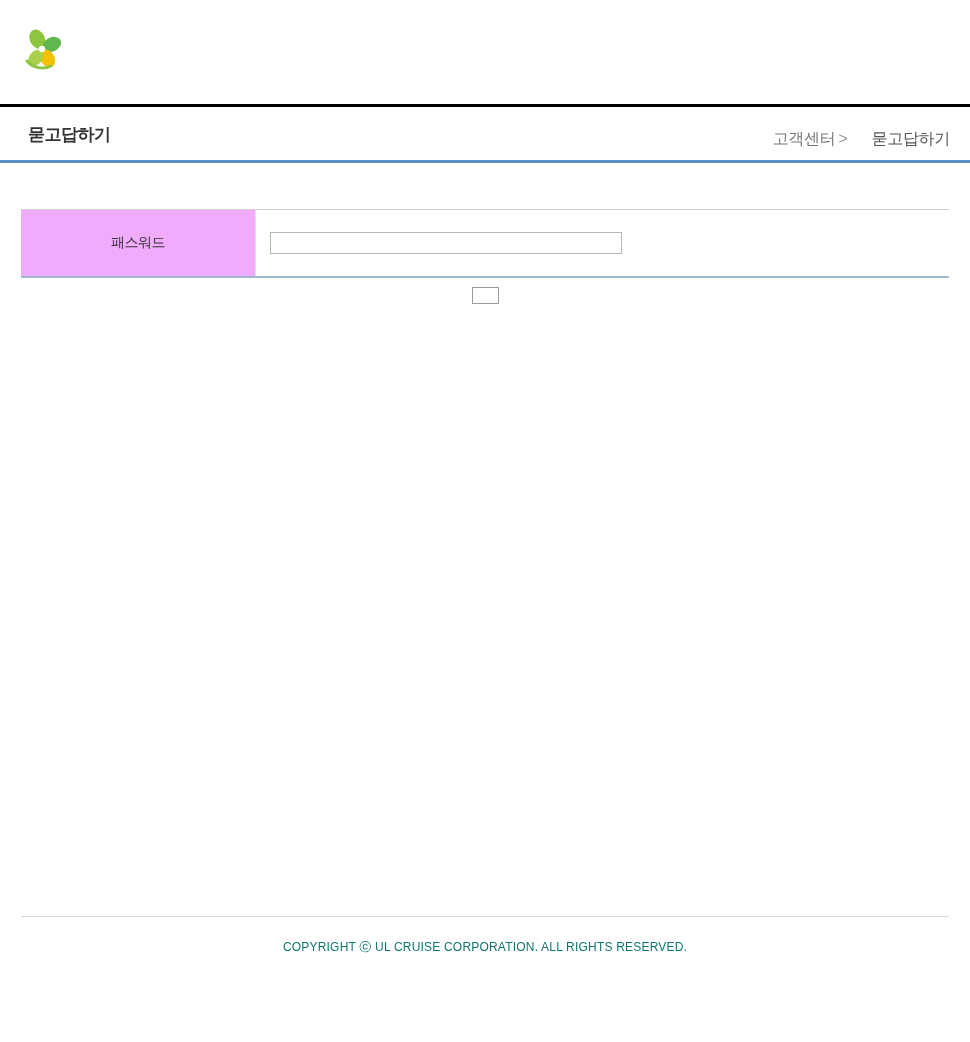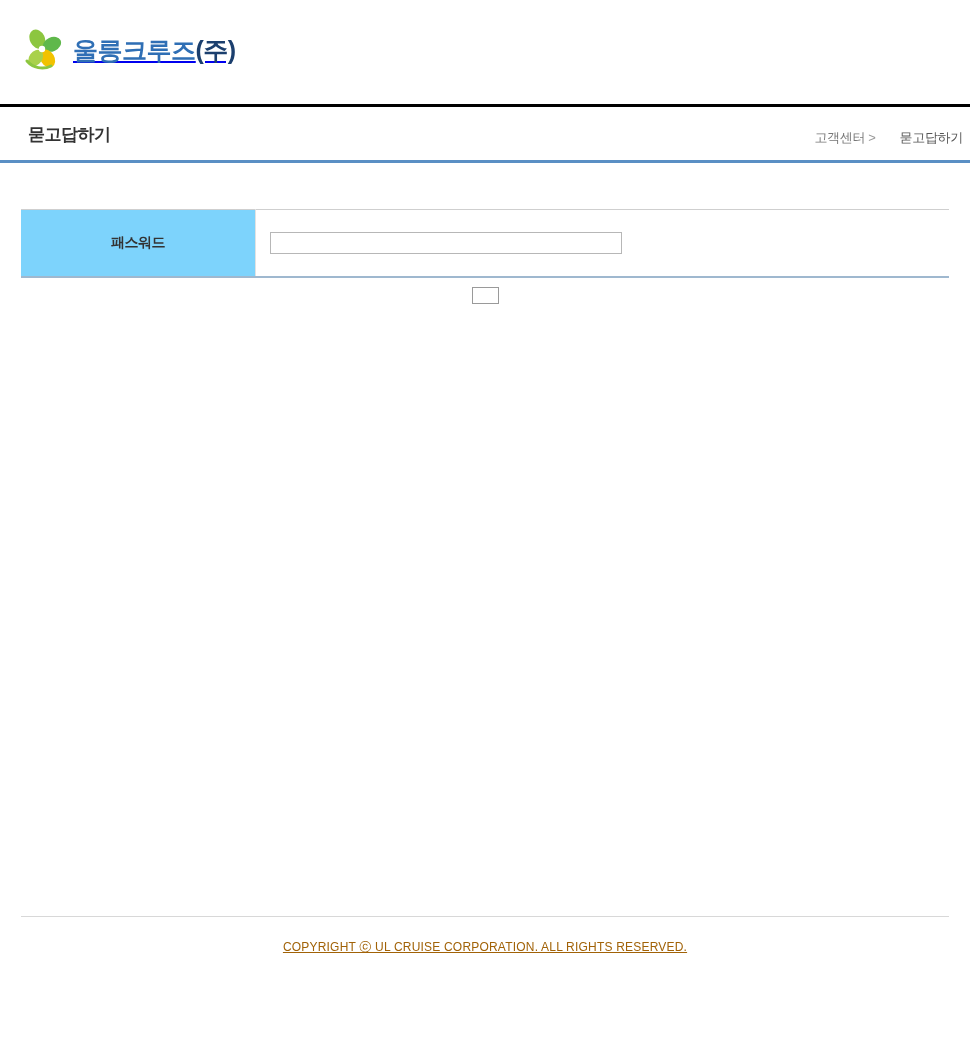--- a/index.html
+++ b/index.html
@@ -59,23 +59,23 @@
     position: absolute;
     left: 28px;
     top: 16px;
     font-size: 17px;
     font-weight: bold;
     color: #333333;
     letter-spacing: -0.5px;
   }
   .breadcrumb {
     position: absolute;
-    right: 7px;
+    right: 20px;
     top: 22px;
-    font-size: 13px;
+    font-size: 16px;
     color: #777777;
     letter-spacing: -0.3px;
     white-space: nowrap;
   }
   .breadcrumb .crumb-sep {
     margin: 0 2px 0 3px;
     color: #999999;
   }
   .breadcrumb .crumb-current {
     color: #555555;
@@ -90,27 +90,27 @@
   .form-table {
     width: 928px;
     border-collapse: collapse;
     border-top: 1px solid #cfcfcf;
     border-bottom: 2px solid #9fb8cf;
     margin-top: 46px;
     table-layout: fixed;
   }
   .form-table th {
     width: 232px;
-    background: #7dd3fc;
+    background: #f0abfc;
     border-right: 1px solid #e2e2e2;
     border-bottom: 1px solid #cfcfcf;
     border-top: 1px solid #cfcfcf;
     height: 64px;
     font-size: 14px;
-    font-weight: bold;
+    font-weight: normal;
     color: #333333;
     letter-spacing: -0.5px;
     text-align: center;
     vertical-align: middle;
   }
   .form-table td {
     border-bottom: 1px solid #cfcfcf;
     border-top: 1px solid #cfcfcf;
     height: 64px;
     padding-left: 14px;
@@ -153,44 +153,42 @@
   .site-footer {
     position: absolute;
     left: 21px;
     top: 916px;
     width: 928px;
     border-top: 1px solid #d8d8d8;
     text-align: center;
   }
   .copyright {
     font-size: 12px;
-    color: #a16207;
+    color: #0f766e;
     letter-spacing: 0.2px;
     padding-top: 22px;
-    text-decoration: underline;
   }
 </style>
 </head>
 <body>
 
 <div class="site-header">
   <a class="logo-wrap" href="#">
     <span class="logo-mark">
       <svg width="42" height="44" viewBox="0 0 42 44" xmlns="http://www.w3.org/2000/svg">
         <g transform="translate(21,21)">
           <ellipse cx="0" cy="-11" rx="7.5" ry="10" fill="#8cc63f" transform="rotate(-25)"></ellipse>
           <ellipse cx="0" cy="-11" rx="7" ry="9.5" fill="#5fb84b" transform="rotate(65)"></ellipse>
           <ellipse cx="0" cy="-11" rx="7" ry="9.5" fill="#f2c200" transform="rotate(150)"></ellipse>
           <ellipse cx="0" cy="-11" rx="6.5" ry="9" fill="#a9d14b" transform="rotate(215)"></ellipse>
           <circle cx="0" cy="0" r="3.2" fill="#ffffff"></circle>
         </g>
         <path d="M6 33 C 12 40, 22 42, 30 38" stroke="#8cc63f" stroke-width="3" fill="none" stroke-linecap="round"></path>
       </svg>
     </span>
-    <span class="logo-text"><span class="blue">울릉크루즈</span><span class="dark">(주)</span></span>
   </a>
 </div>
 
 <div class="title-bar">
   <div class="page-title">묻고답하기</div>
   <div class="breadcrumb">
     <span>고객센터</span><span class="crumb-sep">&gt;</span><span class="crumb-current">묻고답하기</span>
   </div>
 </div>
 

